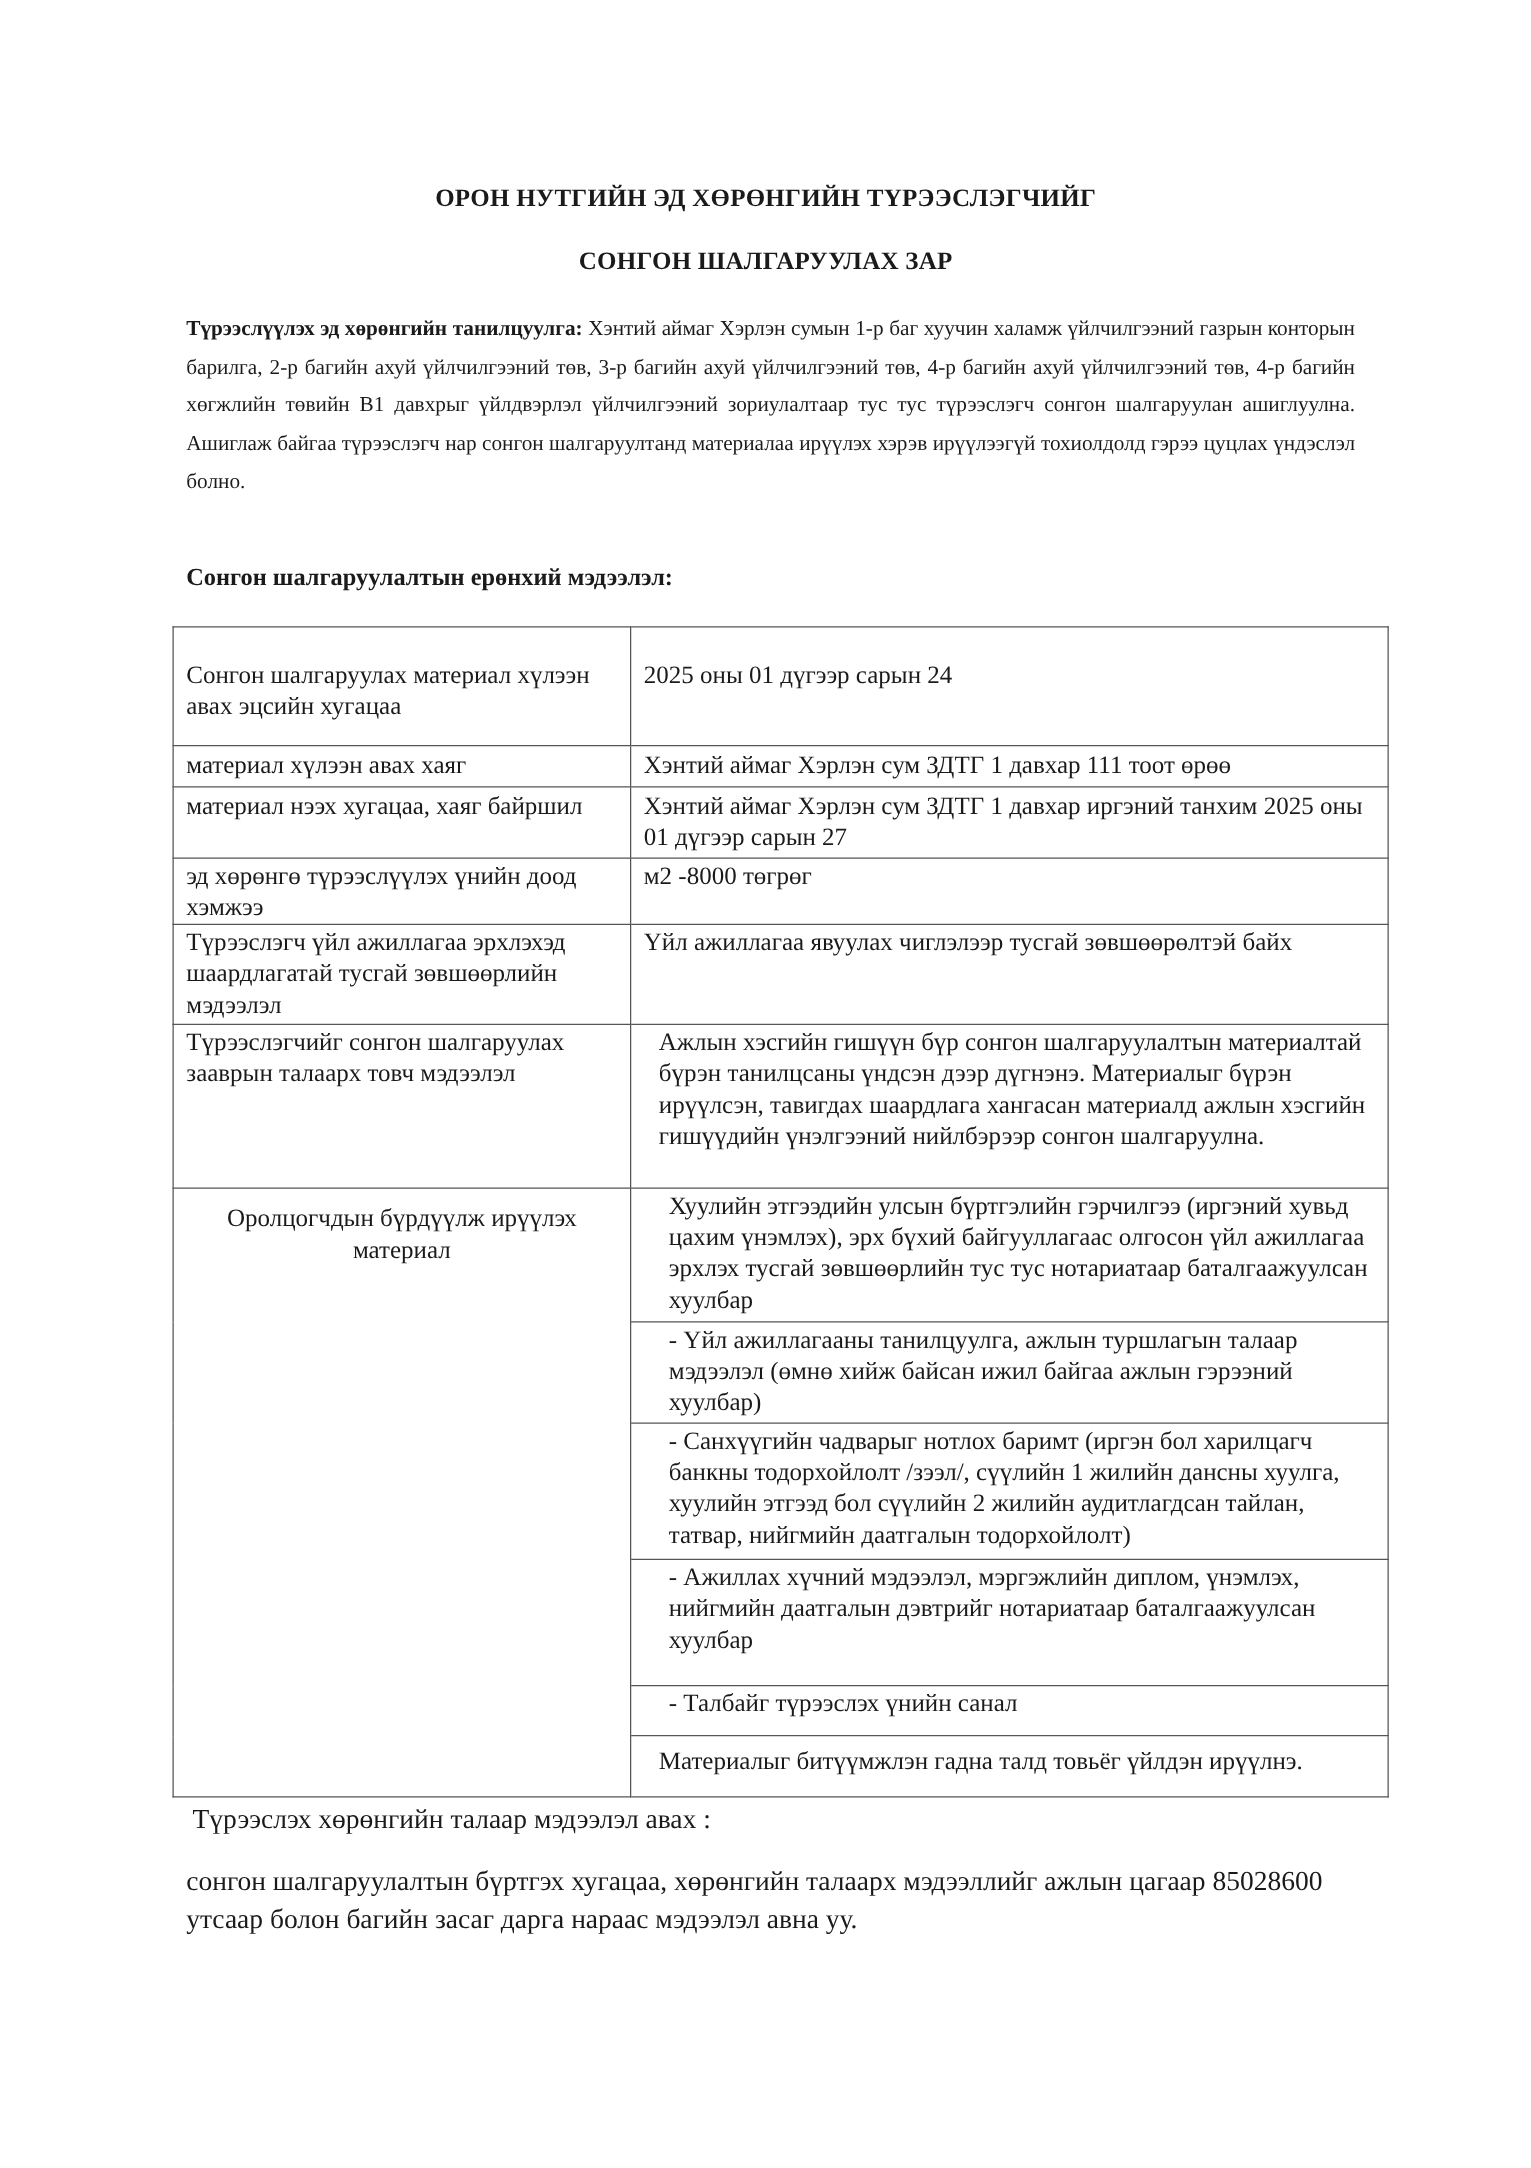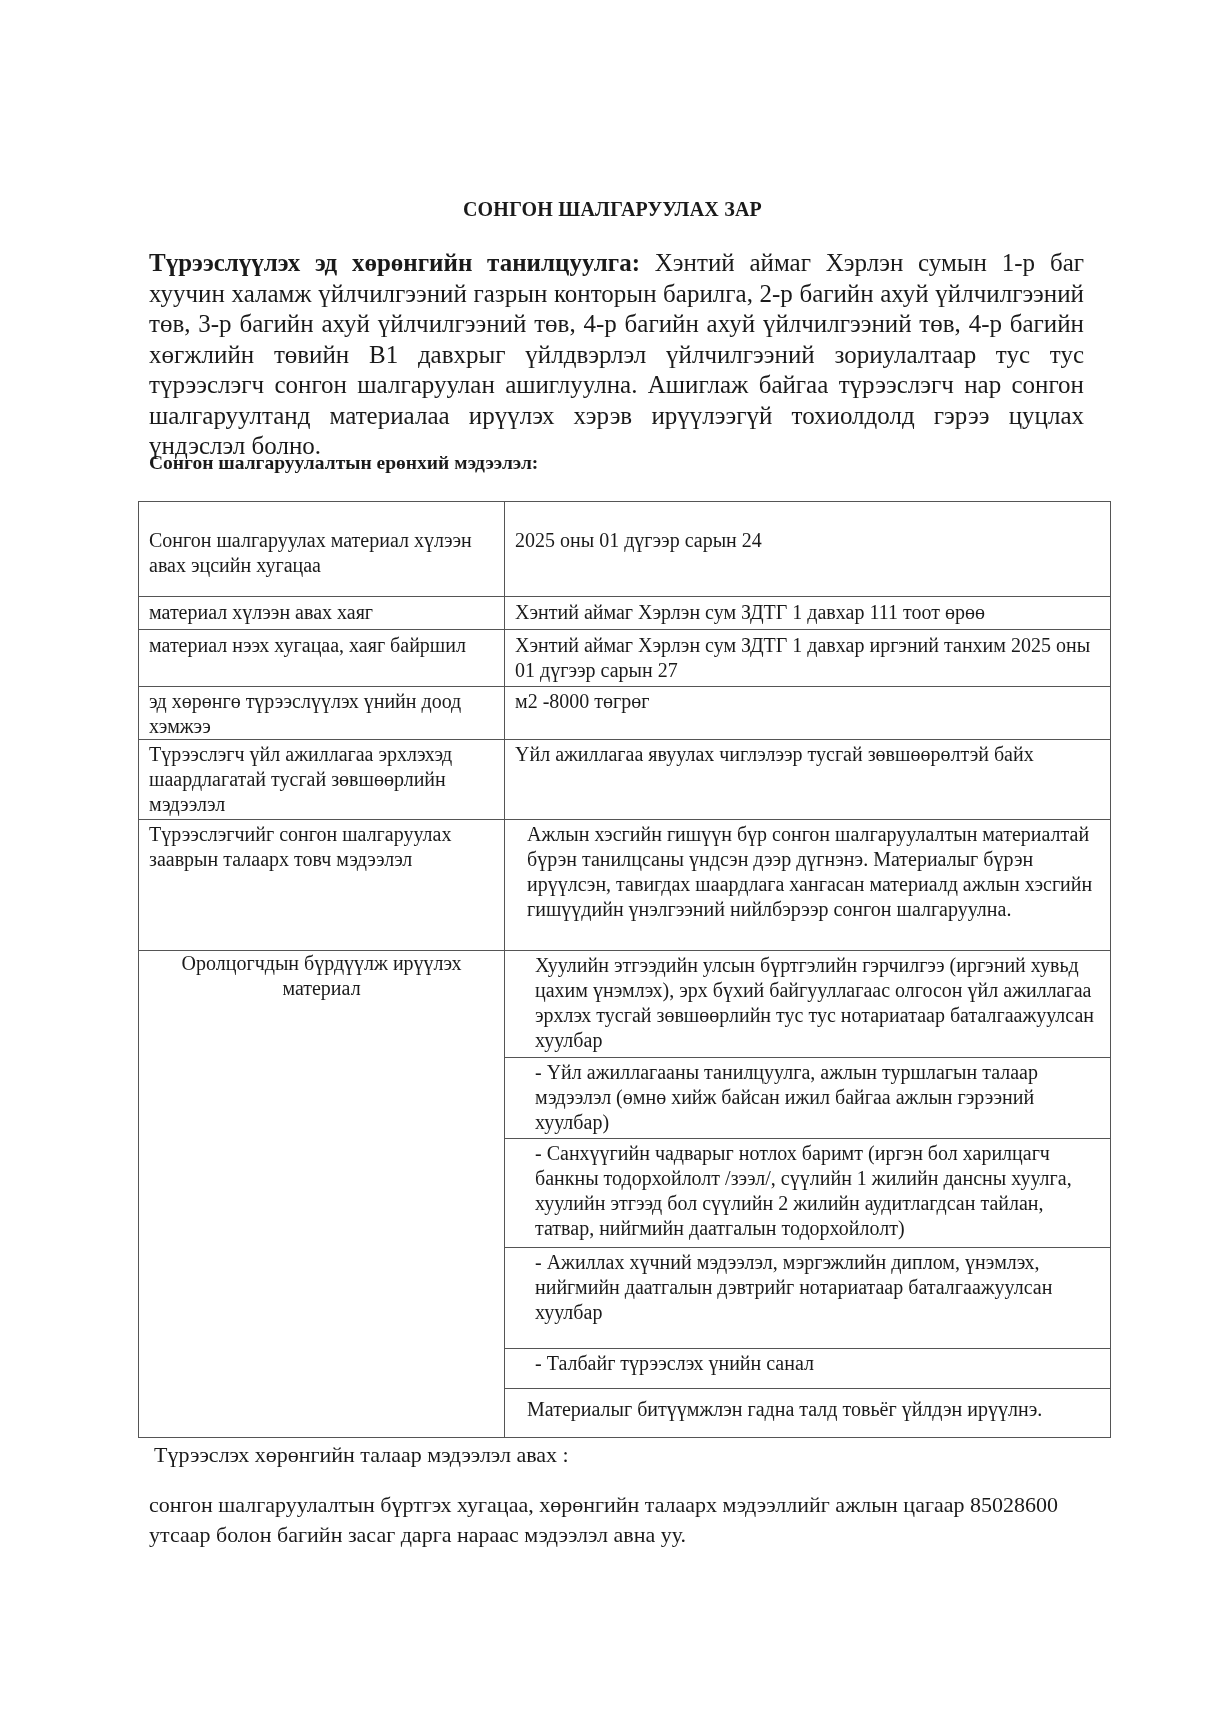--- a/index.html
+++ b/index.html
@@ -10,21 +10,21 @@
   }
   .page { position: absolute; left: 0; top: 0; width: 1225px; height: 1734px; }
   .title {
     position: absolute; left: 0; width: 1225px; text-align: center;
     font-weight: bold; font-size: 20px; letter-spacing: 0.2px;
   }
   .title.t1 { top: 148px; }
   .title.t2 { top: 198px; }
   .intro {
     position: absolute; left: 149px; top: 248px; width: 935px;
-    font-size: 25px; line-height: 30.5px; text-align: justify;
+    font-size: 17px; line-height: 30.5px; text-align: justify;
   }
   .intro b { font-weight: bold; }
   .section-heading {
     position: absolute; left: 149px; top: 452px; font-weight: bold; font-size: 19.5px;
   }
   table.info {
     position: absolute; left: 138px; top: 501px; width: 973px;
     border-collapse: collapse; font-size: 20px; line-height: 25px;
   }
   table.info td {
@@ -39,20 +39,21 @@
     position: absolute; font-size: 22px; line-height: 30px;
   }
   .f1 { left: 154px; top: 1440px; }
   .f2 { left: 149px; top: 1490px; width: 940px; }
 </style>
 </head>
 <body>
 
 <div class="page">
 
+  <div class="title t1">ОРОН НУТГИЙН ЭД ХӨРӨНГИЙН ТҮРЭЭСЛЭГЧИЙГ</div>
   <div class="title t2">СОНГОН ШАЛГАРУУЛАХ ЗАР</div>
 
   <div class="intro">
     <b>Түрээслүүлэх  эд хөрөнгийн танилцуулга:</b><span> Хэнтий аймаг Хэрлэн сумын  1-р баг хуучин халамж үйлчилгээний газрын конторын барилга, 2-р багийн ахуй үйлчилгээний төв, 3-р багийн ахуй үйлчилгээний төв, 4-р багийн ахуй үйлчилгээний төв,  4-р багийн хөгжлийн төвийн B1 давхрыг үйлдвэрлэл үйлчилгээний зориулалтаар тус тус түрээслэгч сонгон шалгаруулан ашиглуулна. Ашиглаж байгаа түрээслэгч нар сонгон шалгаруултанд материалаа ирүүлэх хэрэв ирүүлээгүй тохиолдолд гэрээ цуцлах үндэслэл болно.</span>
   </div>
 
   <div class="section-heading">Сонгон шалгаруулалтын ерөнхий мэдээлэл:</div>
 
   <table class="info">
     <tbody>
@@ -74,21 +75,21 @@
     </tr>
     <tr style="height:80px;">
       <td class="label" style="padding-top:2px;">Түрээслэгч үйл ажиллагаа эрхлэхэд шаардлагатай тусгай зөвшөөрлийн мэдээлэл</td>
       <td class="value" style="padding-top:2px;">Үйл ажиллагаа явуулах чиглэлээр тусгай зөвшөөрөлтэй байх</td>
     </tr>
     <tr style="height:131px;">
       <td class="label" style="padding-top:2px;">Түрээслэгчийг сонгон шалгаруулах зааврын талаарх товч мэдээлэл</td>
       <td class="value indent1" style="padding-top:2px;">Ажлын хэсгийн гишүүн бүр сонгон шалгаруулалтын материалтай бүрэн танилцсаны үндсэн дээр дүгнэнэ. Материалыг бүрэн ирүүлсэн, тавигдах шаардлага хангасан материалд ажлын хэсгийн гишүүдийн үнэлгээний нийлбэрээр сонгон шалгаруулна.</td>
     </tr>
     <tr style="height:107px;">
-      <td class="label center" rowspan="6" style="padding-top:0;">Оролцогчдын бүрдүүлж ирүүлэх материал</td>
+      <td class="label center" rowspan="6" style="padding-top:12px;">Оролцогчдын бүрдүүлж ирүүлэх материал</td>
       <td class="value indent2" style="padding-top:2px;margin-left:38px;">Хуулийн этгээдийн улсын бүртгэлийн гэрчилгээ (иргэний хувьд цахим үнэмлэх), эрх бүхий байгууллагаас олгосон үйл ажиллагаа эрхлэх тусгай зөвшөөрлийн тус тус нотариатаар баталгаажуулсан хуулбар</td>
     </tr>
     <tr style="height:81px;">
       <td class="value indent2" style="padding-top:2px;">- Үйл ажиллагааны танилцуулга, ажлын туршлагын талаар мэдээлэл (өмнө хийж байсан ижил байгаа ажлын гэрээний хуулбар)</td>
     </tr>
     <tr style="height:109px;">
       <td class="value indent2" style="padding-top:2px;">- Санхүүгийн чадварыг нотлох баримт (иргэн бол харилцагч банкны тодорхойлолт /зээл/, сүүлийн 1 жилийн дансны хуулга, хуулийн этгээд бол сүүлийн 2 жилийн аудитлагдсан тайлан, татвар, нийгмийн даатгалын тодорхойлолт)</td>
     </tr>
     <tr style="height:101px;">
       <td class="value indent2" style="padding-top:2px;">- Ажиллах хүчний мэдээлэл, мэргэжлийн диплом, үнэмлэх, нийгмийн даатгалын дэвтрийг нотариатаар баталгаажуулсан хуулбар</td>

